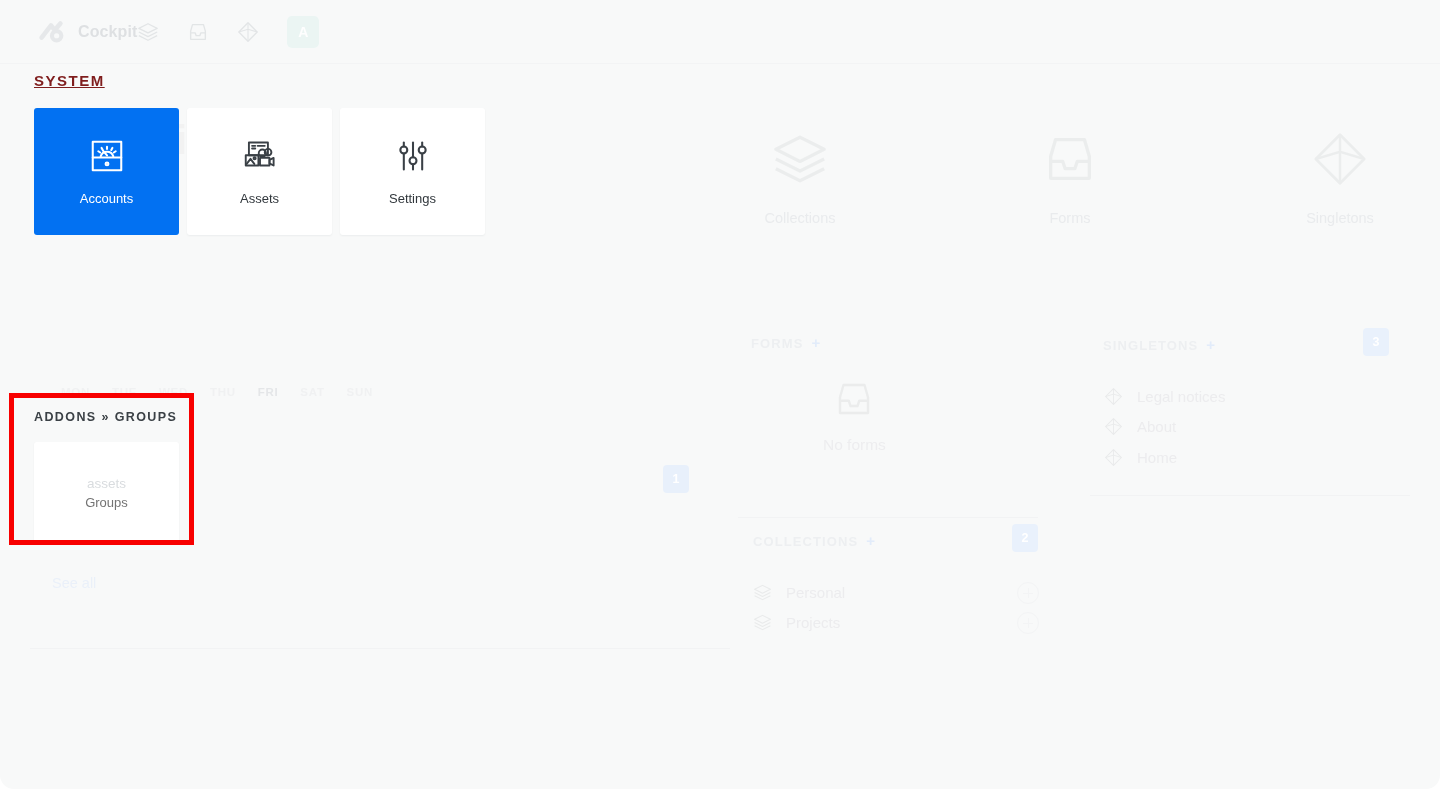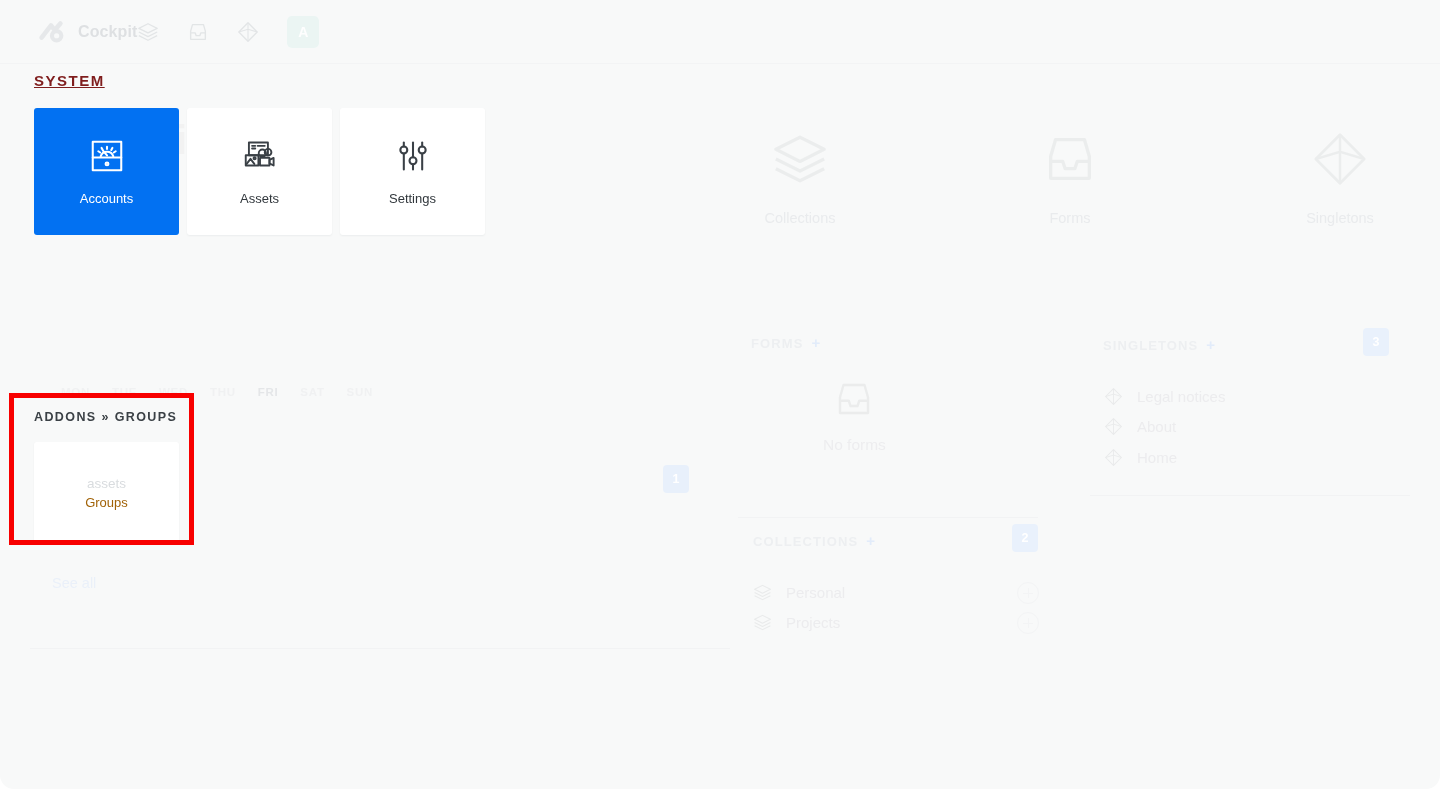--- a/index.html
+++ b/index.html
@@ -227,21 +227,21 @@
     border-radius: 3px;
     display: flex; flex-direction: column;
     align-items: center; justify-content: center;
     gap: 4px;
     box-shadow: 0 1px 2px rgba(24,35,48,.05);
   }
   .addon-card .sub {
     font-size: 13.5px; color: #d9dcdf;
   }
   .addon-card .lbl {
-    font-size: 13px; color: #a16207;
+    font-size: 13px; color: #737373;
   }
 
   .highlight-box {
     position: absolute;
     top: 393px; left: 9px;
     width: 185px; height: 152px;
     border: 5px solid #f80000;
     pointer-events: none;
   }
 </style>

